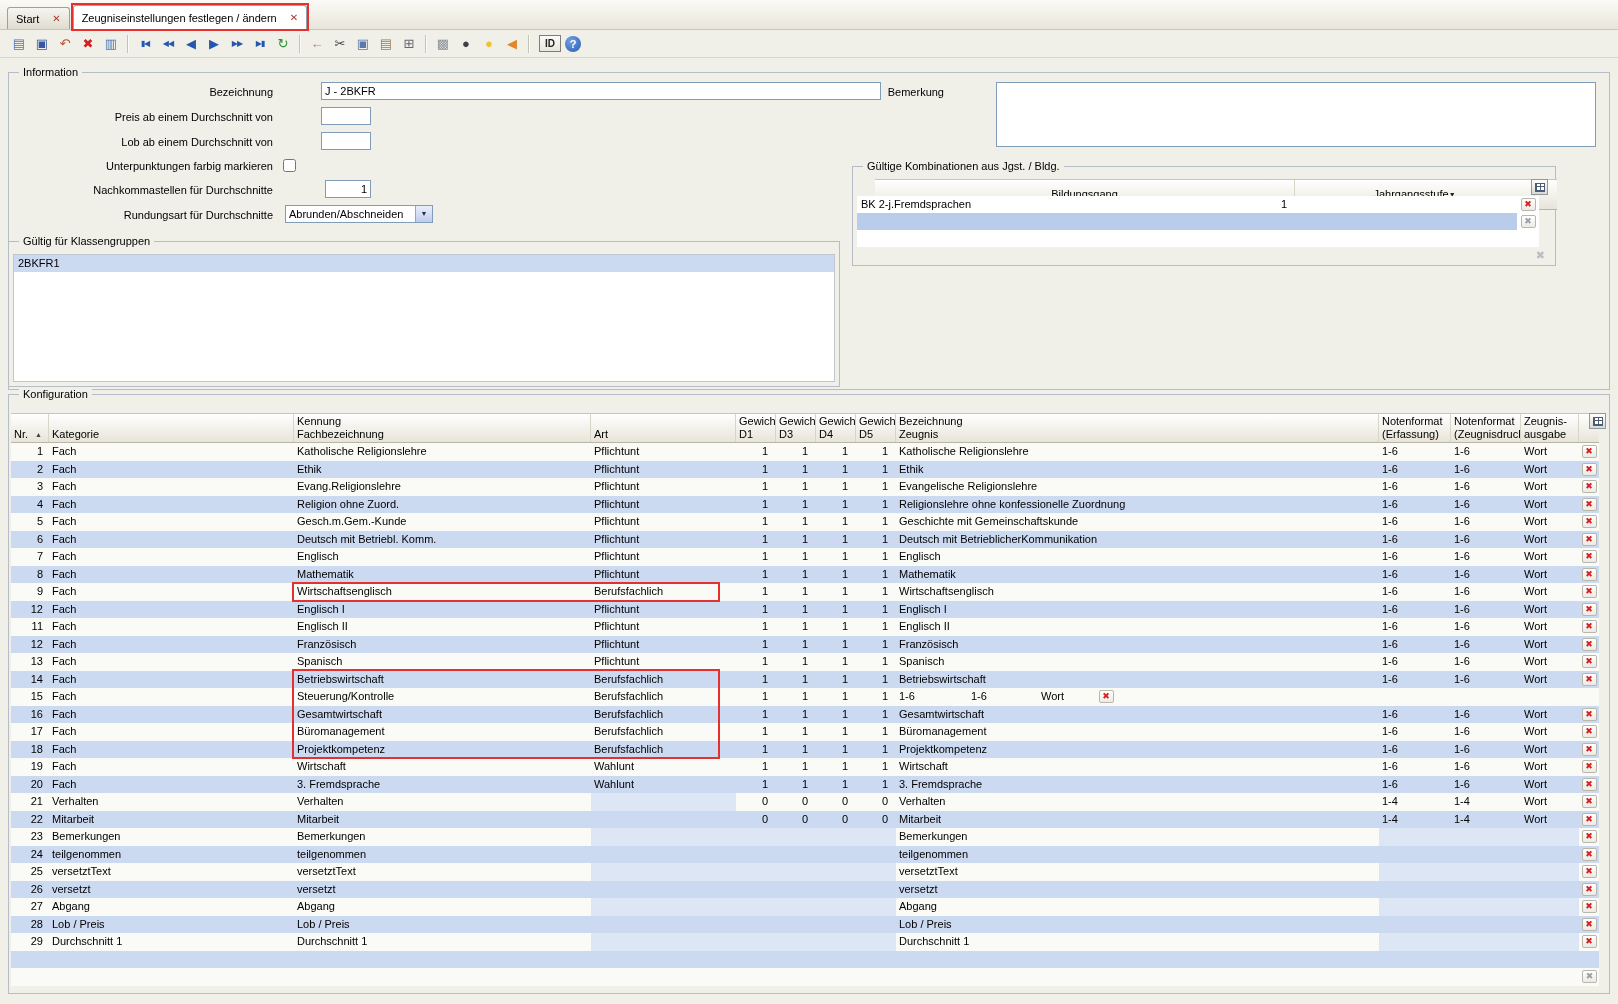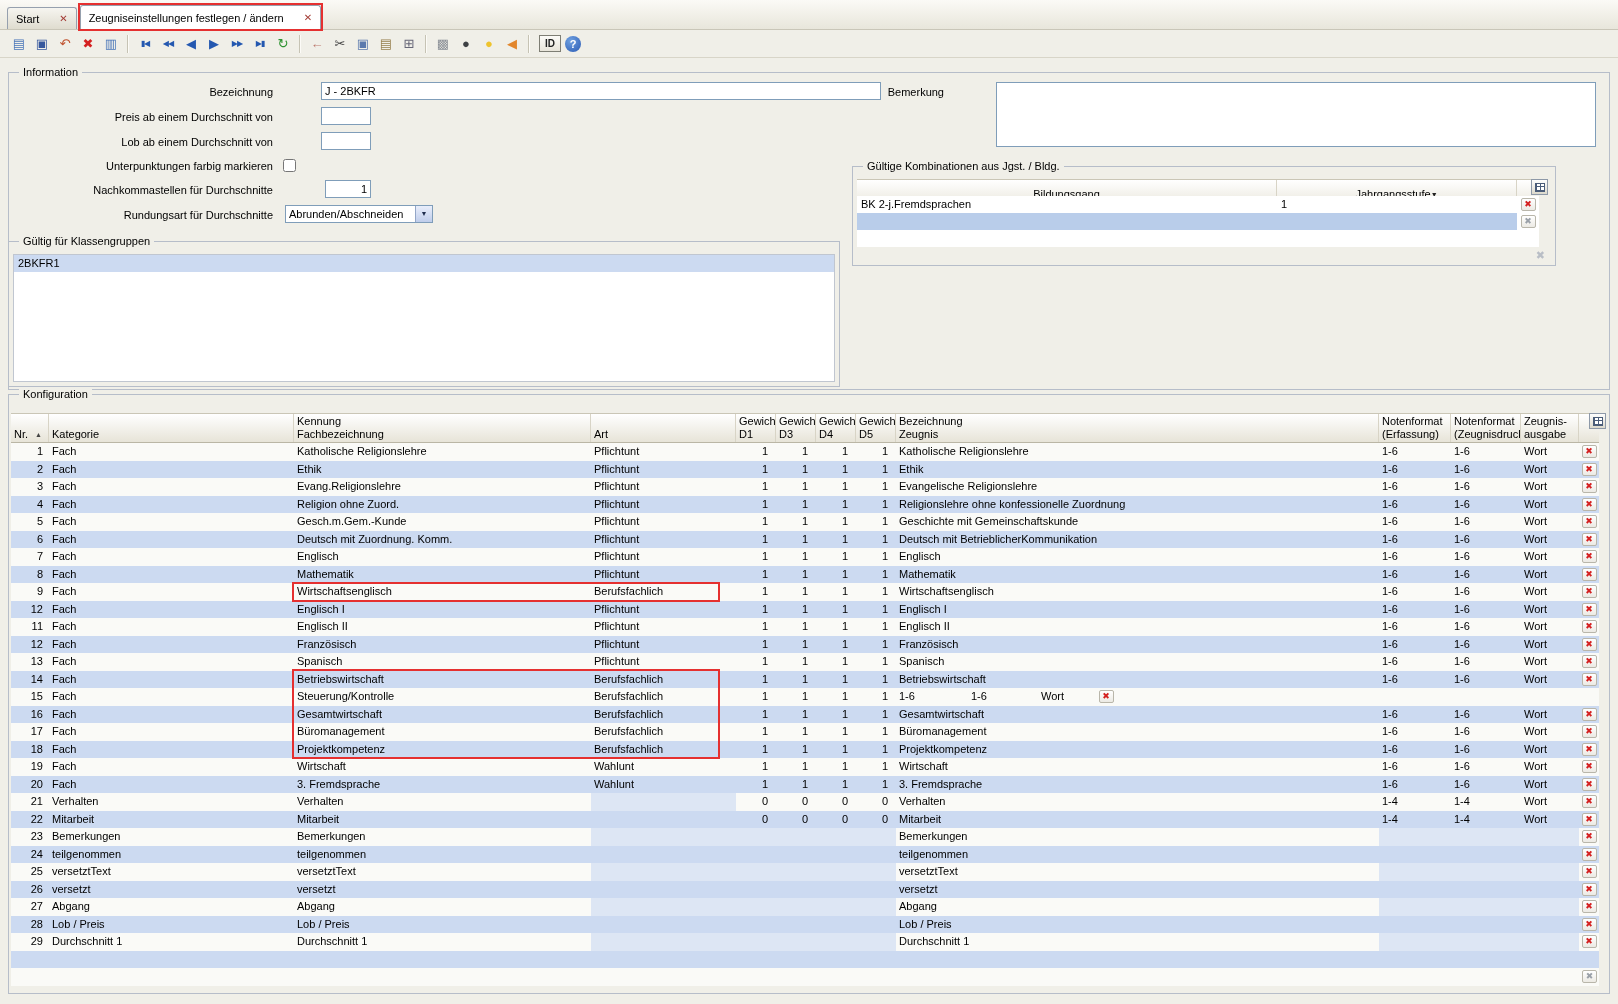--- a/index.html
+++ b/index.html
@@ -16,21 +16,21 @@
 
   
   .tabbar {
     position: absolute; left:0; top:0; width:1618px; height:30px;
     background: linear-gradient(#fbfaf6, #e8e6db);
     border-bottom: 1px solid #c9c6b8;
     display: flex; align-items: flex-end; padding-left: 7px;
   }
   .tab {
     position: relative;
-    display: flex; align-items: center; gap: 20px;
+    display: flex; align-items: center; gap: 13px;
     height: 22px; padding: 0 8px; margin-right: 3px;
     border: 1px solid #96a0ae; border-bottom: none;
     border-radius: 3px 3px 0 0;
     background: linear-gradient(#f6f5f0, #dfdccf);
     white-space: nowrap;
   }
   .tab.active { background: #fff; height: 24px; z-index: 2; }
   .tclose { color: #a33c35; font-weight: bold; font-size: 10px; line-height: 10px; }
 
   
@@ -112,21 +112,21 @@
 
   .gcell { padding: 0 4px; overflow: hidden; white-space: nowrap; }
   .num { text-align: right; padding-right: 8px !important; }
 
   
   .krow { display: flex; height: 17px; line-height: 17px; background: #fff; }
   .krow.selected .kc-b, .krow.selected .kc-j { background: #b9cdea; }
   .kgrow .gcell { background: #ccdaf1; }
   .kc-b { width: 420px; } .kc-j { width: 240px; }
   .kc-x { width: 22px; padding: 0; display: flex; align-items: center; justify-content: center; }
-  #komb-head { position: absolute; left: 4px; top: 12px; width: 682px; height: 31px; }
+  #komb-head { position: absolute; left: 22px; top: 12px; width: 682px; height: 31px; }
   #komb-head .hcell { justify-content: center; flex-direction: row; align-items: center; }
   #komb-rows { position: absolute; left: 4px; top: 29px; width: 682px; }
 
   .listbox { position: absolute; border: 1px solid #c0c6d0; background: #fff; }
   #klass-list { left: 4px; top: 12px; width: 822px; height: 128px; }
   #klass-head { height: 17px; }
   #klass-head .hcell { width: 820px; border-right: none; }
 
   
   #konf-head { position: absolute; left: 2px; top: 18px; width: 1588px; height: 30px; }
@@ -451,21 +451,21 @@
         <div class="gcell c-nf1" data-name="cell-nf_erfassung">1-6</div>
         <div class="gcell c-nf2" data-name="cell-nf_druck">1-6</div>
         <div class="gcell c-aus" data-name="cell-ausgabe">Wort</div>
         <div class="gcell c-del" data-name="cell-delete">
           <div class="delx" data-name="delete-row-icon">✖</div>
         </div>
       </div>
       <div class="grow alt" data-name="config-row">
         <div class="gcell c-nr num" data-name="cell-nr">6</div>
         <div class="gcell c-kat" data-name="cell-kategorie">Fach</div>
-        <div class="gcell c-ken" data-name="cell-kennung">Deutsch mit Zuordnung. Komm.</div>
+        <div class="gcell c-ken" data-name="cell-kennung">Deutsch mit Betriebl. Komm.</div>
         <div class="gcell c-art" data-name="cell-art">Pflichtunt</div>
         <div class="gcell c-d num" data-name="cell-d1">1</div>
         <div class="gcell c-d num" data-name="cell-d3">1</div>
         <div class="gcell c-d num" data-name="cell-d4">1</div>
         <div class="gcell c-d num" data-name="cell-d5">1</div>
         <div class="gcell c-bez" data-name="cell-bezeichnung">Deutsch mit BetrieblicherKommunikation</div>
         <div class="gcell c-nf1" data-name="cell-nf_erfassung">1-6</div>
         <div class="gcell c-nf2" data-name="cell-nf_druck">1-6</div>
         <div class="gcell c-aus" data-name="cell-ausgabe">Wort</div>
         <div class="gcell c-del" data-name="cell-delete">

